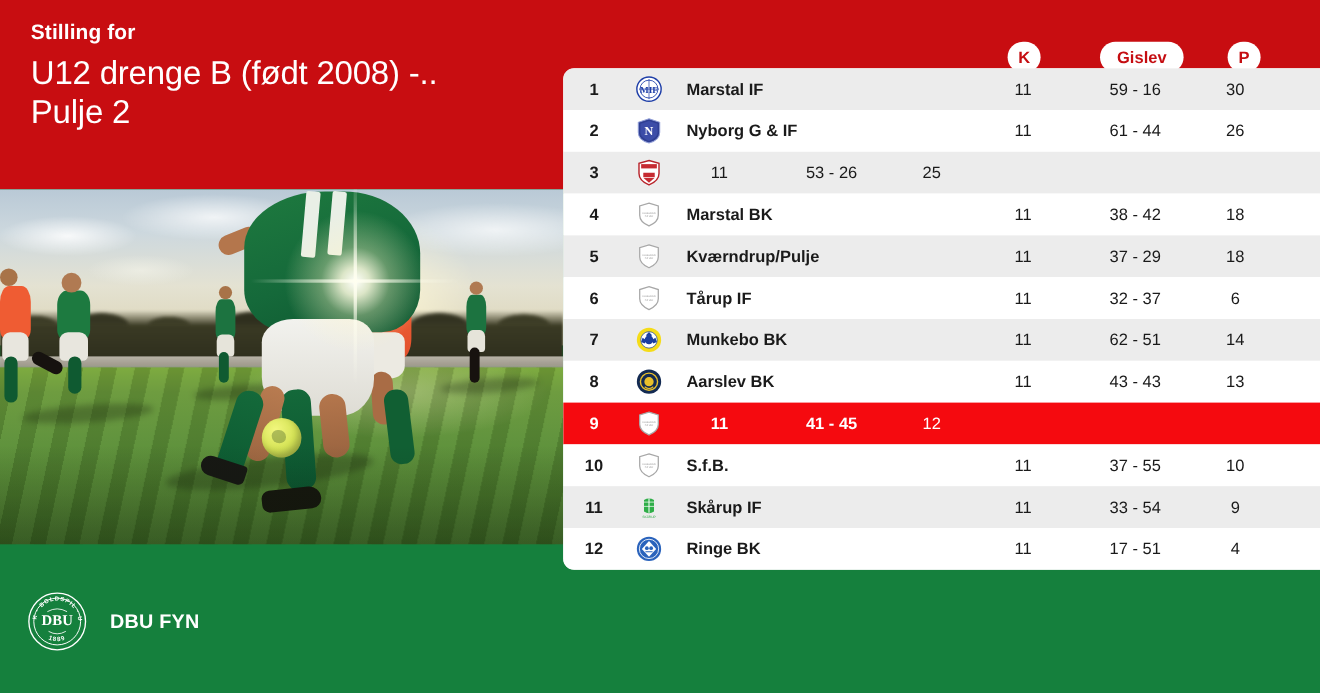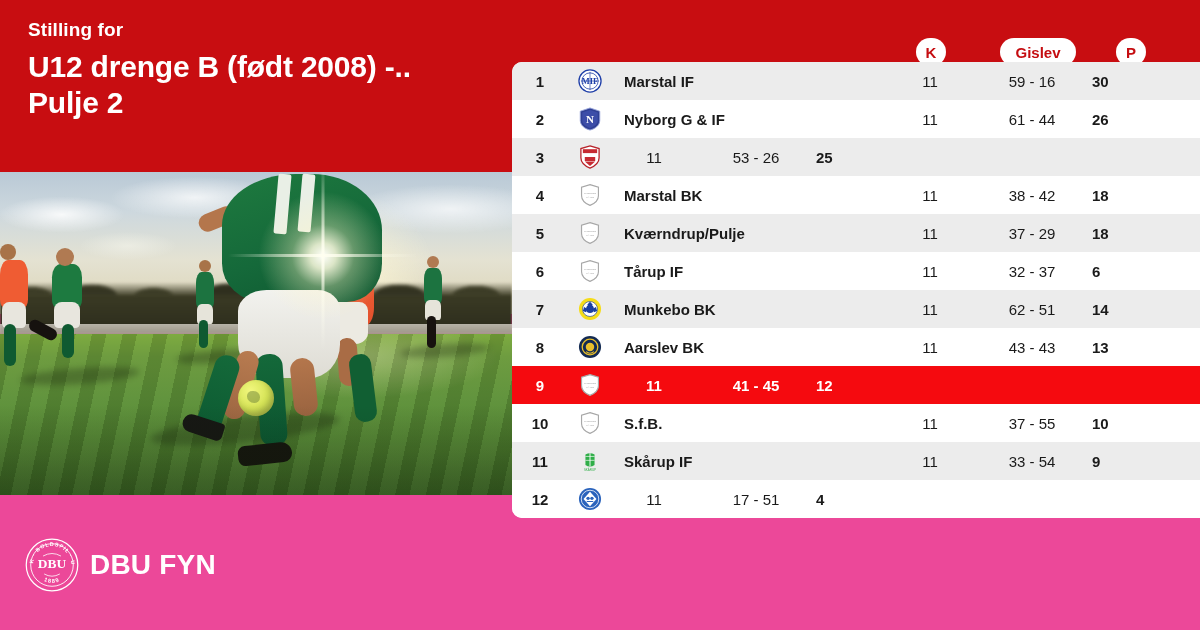--- a/index.html
+++ b/index.html
@@ -5,42 +5,42 @@
 <style>
   * { box-sizing: border-box; margin: 0; padding: 0; }
   html, body {
     width: 1200px; height: 630px;
     font-family: "Liberation Sans", sans-serif;
     overflow: hidden;
   }
   .page {
     position: relative;
     width: 1200px; height: 630px;
-    background: #ec4899;
+    background: #15803d;
   }
   
   .top-band {
     position: absolute; left: 0; top: 0;
     width: 1200px; height: 172px;
     background: #c80d11;
   }
   
   .headline {
     position: absolute; left: 28px; top: 18px;
     width: 470px;
     color: #ffffff;
   }
   .kicker {
     font-size: 19px; font-weight: bold;
     letter-spacing: 0.1px;
     line-height: 24px;
     margin-bottom: 7px;
   }
   .title {
-    font-size: 30px; font-weight: bold;
+    font-size: 30px; font-weight: normal;
     line-height: 36px;
     letter-spacing: -0.2px;
     white-space: pre-line;
   }
   
   .hero {
     position: absolute; left: 0; top: 172px;
     width: 512px; height: 323px;
     overflow: hidden;
   }
@@ -236,37 +236,37 @@
     flex: 1; font-weight: bold; font-size: 15px;
     padding-left: 12px; white-space: nowrap;
   }
   .c-k {
     width: 84px; text-align: center; font-weight: normal;
   }
   .c-score {
     width: 120px; text-align: center; font-weight: normal;
   }
   .c-p {
-    width: 62px; text-align: left; font-weight: bold;
+    width: 62px; text-align: center; font-weight: normal;
   }
   .c-tail { width: 46px; }
   .row.hl .c-k, .row.hl .c-score { font-weight: bold; }
 
   .logo-svg { display: block; }
   
   .footer {
     position: absolute; left: 0; bottom: 0;
     width: 1200px; height: 130px;
     display: flex; align-items: center;
     padding-left: 24px;
   }
   .dbu-mark { width: 56px; height: 56px; flex: 0 0 56px; }
   .footer-label {
-    color: #ffffff; font-size: 28px; font-weight: bold;
-    margin-left: 10px; letter-spacing: .2px;
+    color: #ffffff; font-size: 18px; font-weight: bold;
+    margin-left: 20px; letter-spacing: .2px;
   }
 </style>
 </head>
 <body>
 
 <div class="page">
 
   <div class="top-band"></div>
 
   <div class="headline">
@@ -514,20 +514,21 @@
         <div class="c-logo">
           <svg class="logo-svg" viewBox="0 0 40 40" width="26" height="26">
             <circle cx="20" cy="20" r="17" fill="#2a63bc"></circle>
             <circle cx="20" cy="20" r="13.5" fill="none" stroke="#ffffff" stroke-width="1.2"></circle>
             <path d="M20 9 L30 20 L20 31 L10 20 Z" fill="#ffffff"></path>
             <circle cx="17" cy="19" r="2.6" fill="#2a63bc"></circle>
             <circle cx="23" cy="19" r="2.6" fill="#2a63bc"></circle>
             <path d="M15 24 h10" stroke="#2a63bc" stroke-width="1.6"></path>
           </svg>
         </div>
+        <div class="c-team">Ringe BK</div>
         <div class="c-k">11</div>
         <div class="c-score">17 - 51</div>
         <div class="c-p">4</div>
         <div class="c-tail"></div>
       </div>
     </div>
 
   <div class="footer">
     <div class="dbu-mark">
       <svg viewBox="0 0 100 100" width="56" height="56" aria-hidden="true">

